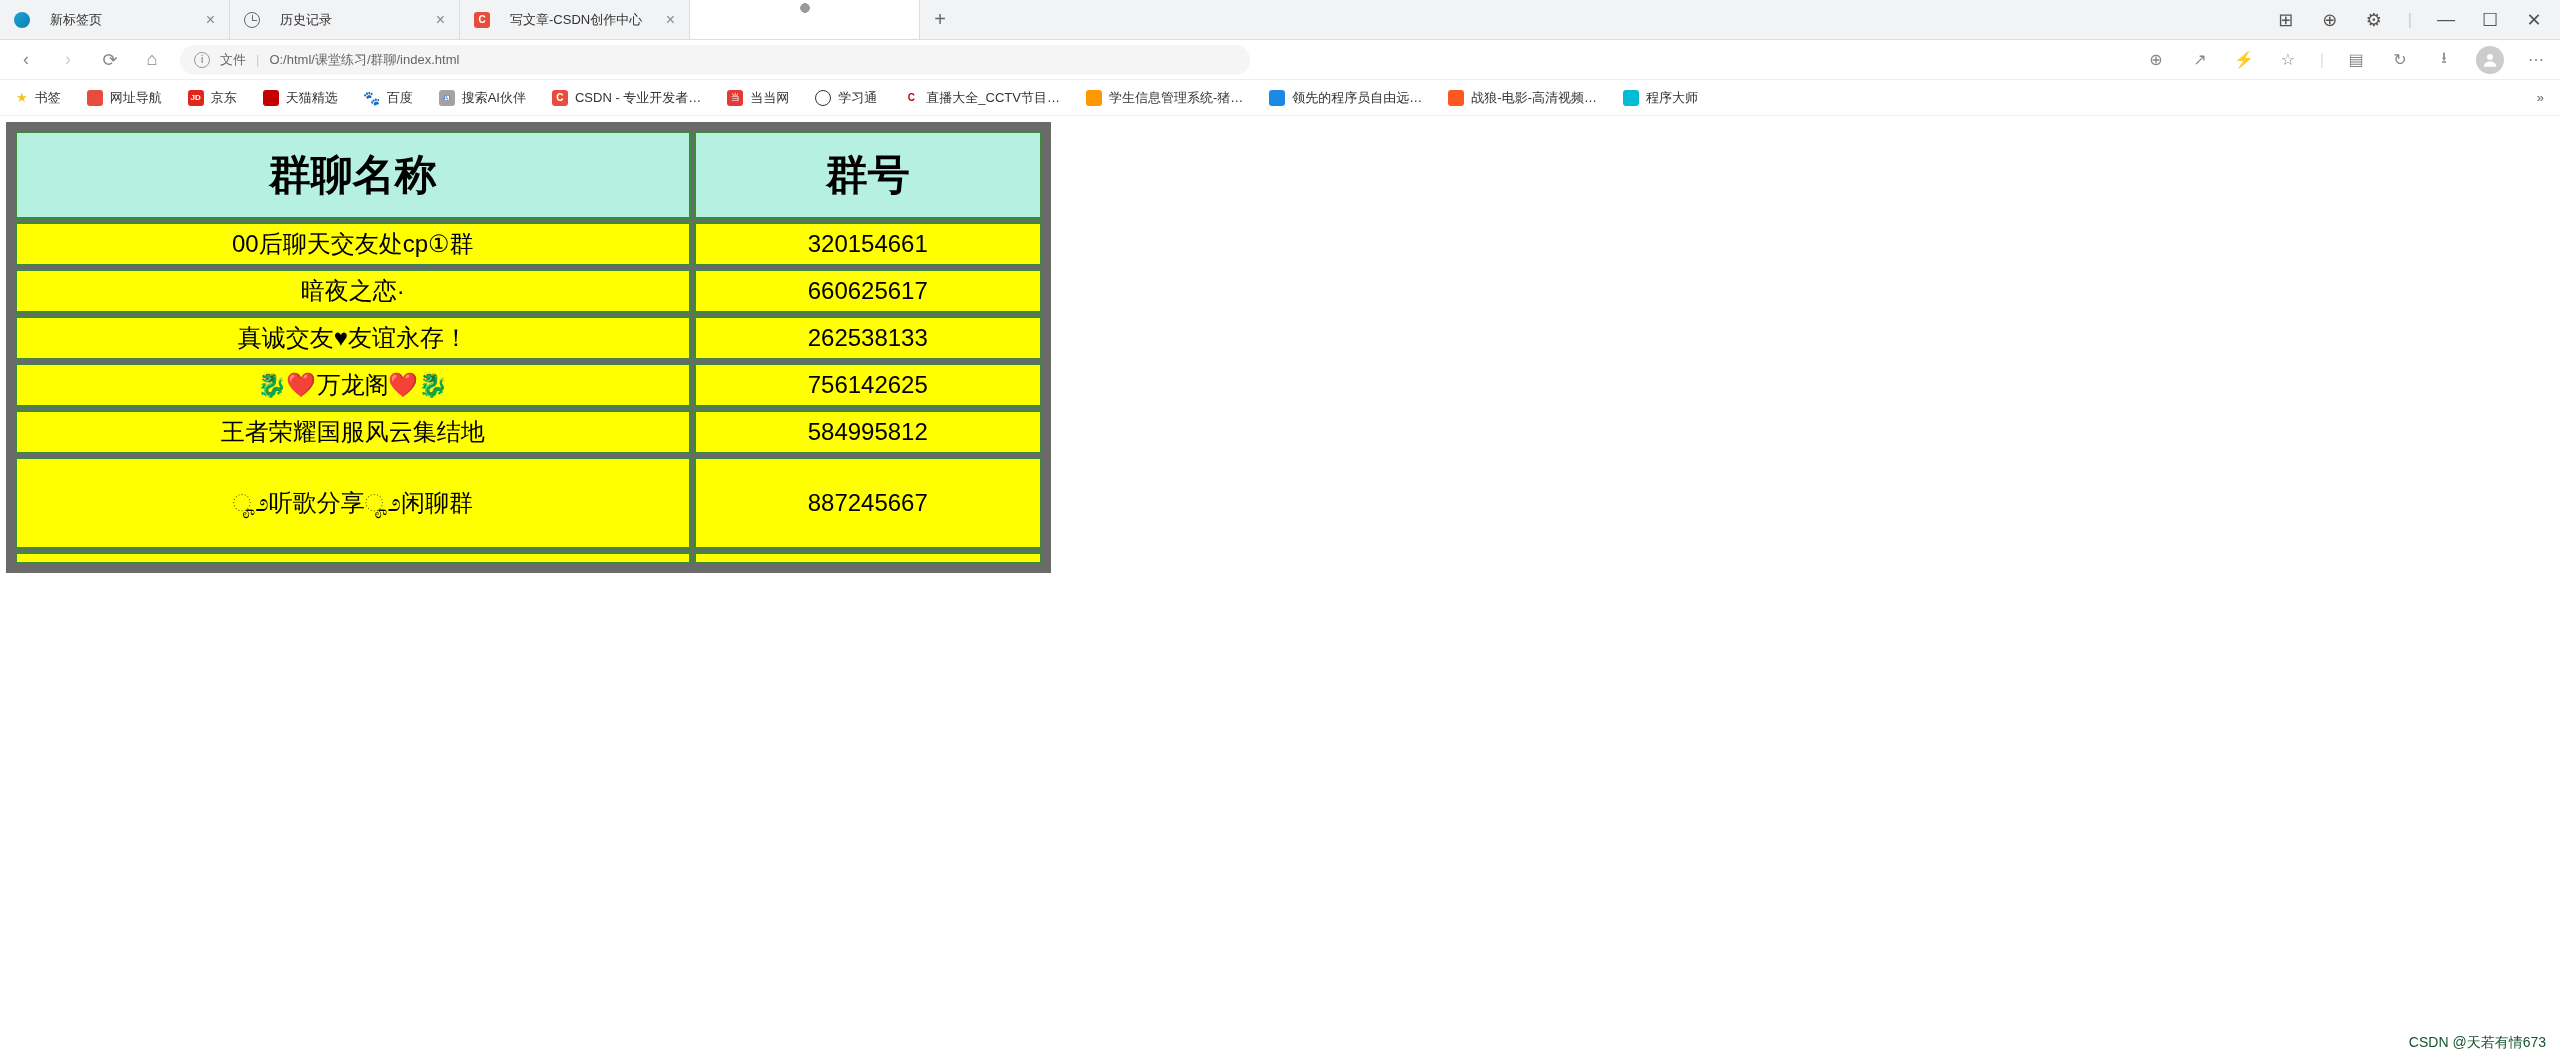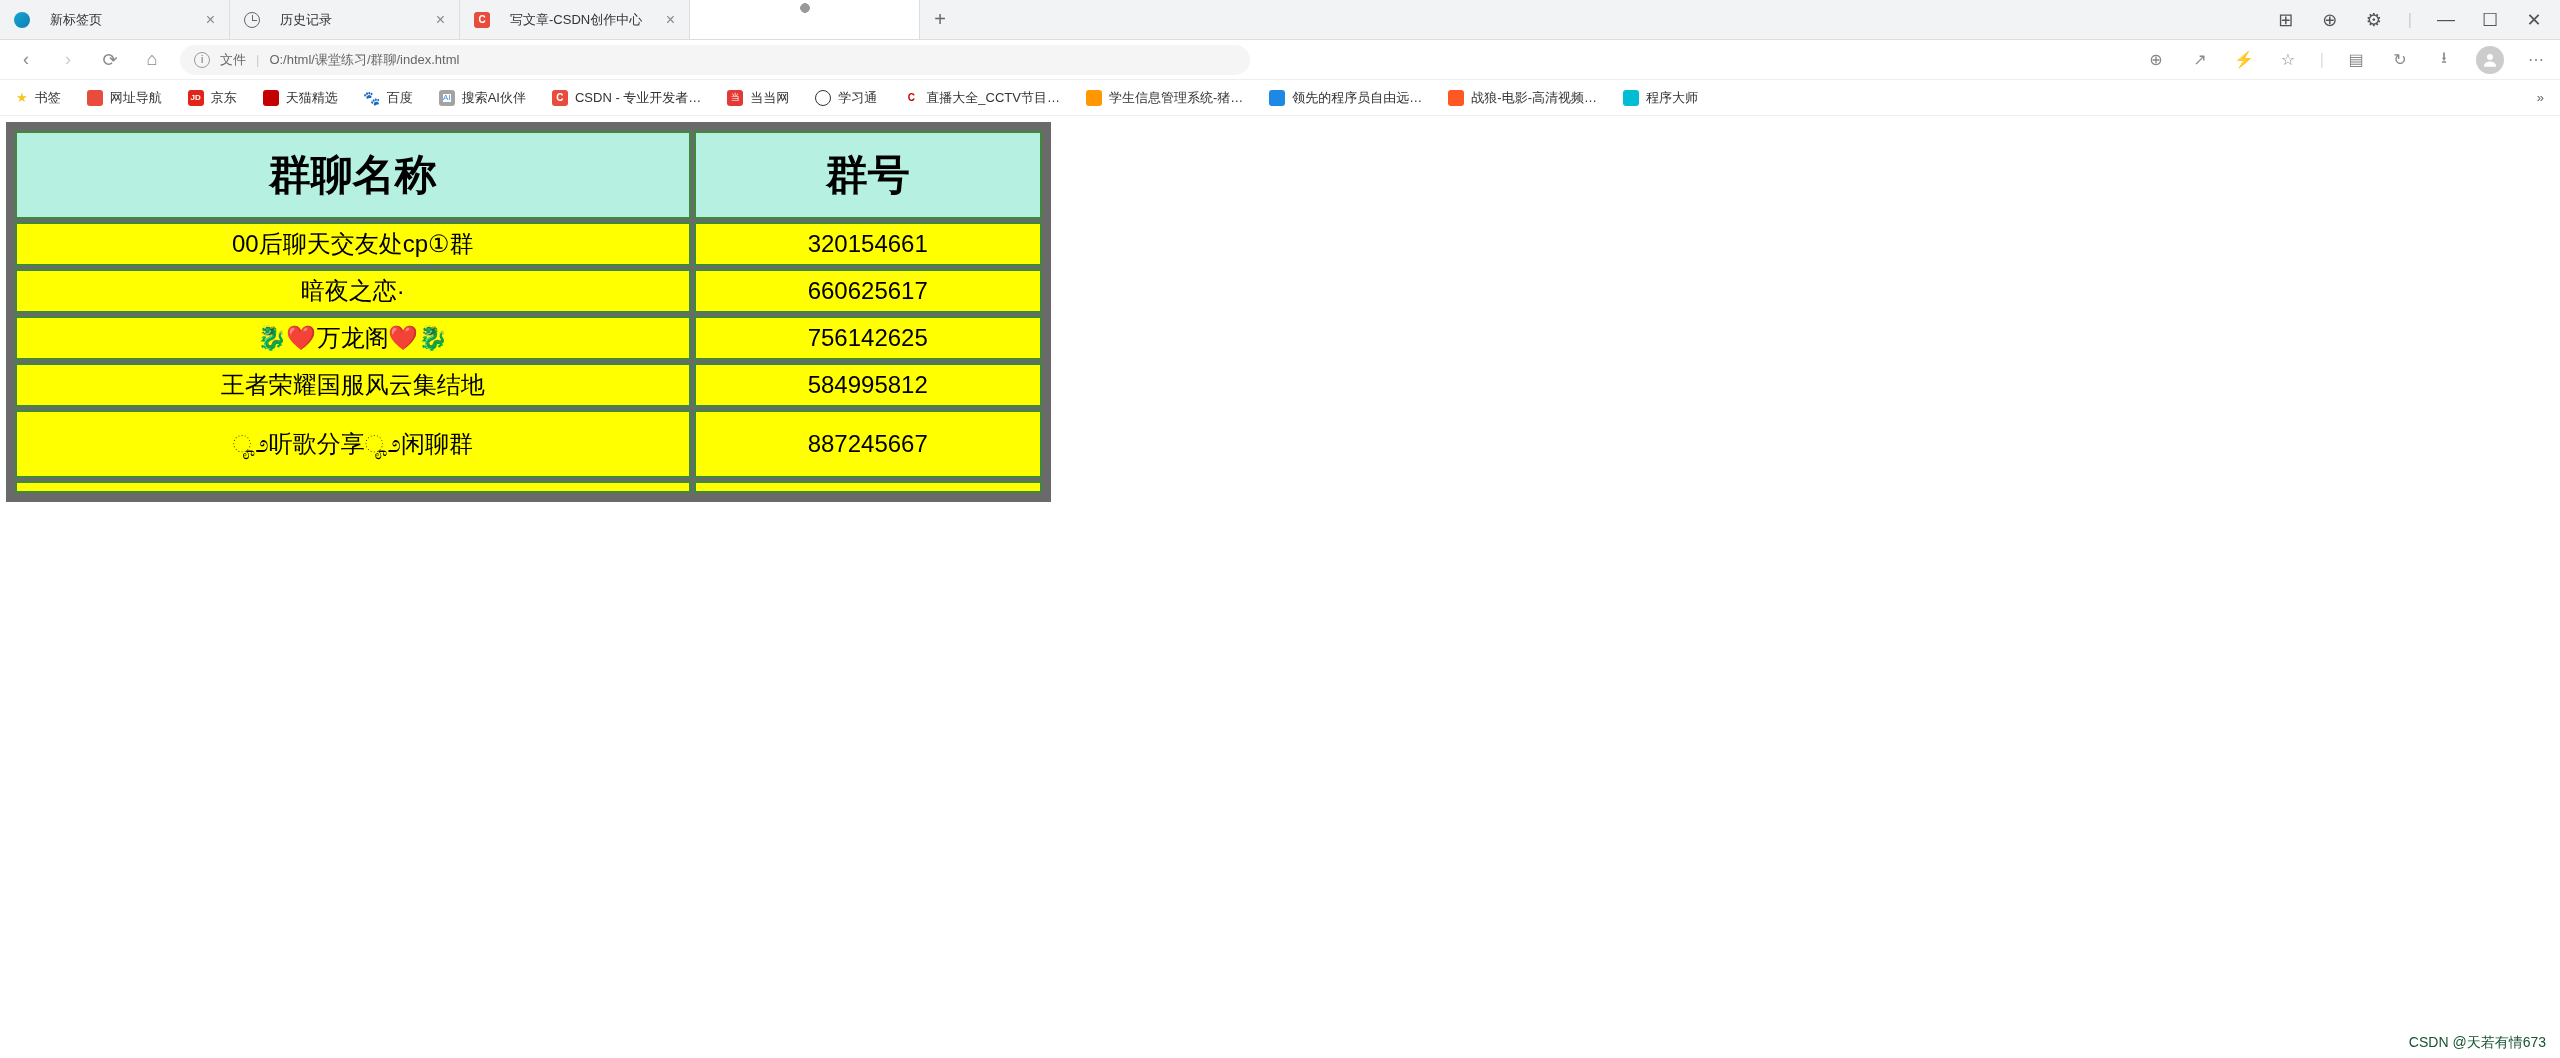--- a/index.html
+++ b/index.html
@@ -132,21 +132,21 @@
     </div>
   <div class="bm">
       <span class="bm-icon" style="background:#c40000"></span>
       <span>天猫精选</span>
     </div>
   <div class="bm">
       <span class="bm-icon" style="color:#2932e1;font-size:14px">🐾</span>
       <span>百度</span>
     </div>
   <div class="bm">
-      <span class="bm-icon" style="background:#fff;border:4px solid #a3a3a3;color:#4285f4;font-size:8px;font-weight:normal;display:flex;align-items:center;justify-content:center">AI</span>
+      <span class="bm-icon" style="background:#fff;border:6px solid #a3a3a3;color:#4285f4;font-size:8px;font-weight:normal;display:flex;align-items:center;justify-content:center">AI</span>
       <span>搜索AI伙伴</span>
     </div>
   <div class="bm">
       <span class="bm-icon" style="background:#e74c3c;color:#fff;font-size:10px;font-weight:bold;display:flex;align-items:center;justify-content:center">C</span>
       <span>CSDN - 专业开发者…</span>
     </div>
   <div class="bm">
       <span class="bm-icon" style="background:#e53935;color:#fff;font-size:9px;display:flex;align-items:center;justify-content:center">当</span>
       <span>当当网</span>
     </div>
@@ -188,29 +188,33 @@
     <tbody>
       <tr>
           <td>00后聊天交友处cp①群</td>
           <td>320154661</td>
         </tr>
       <tr>
           <td>暗夜之恋·</td>
           <td>660625617</td>
         </tr>
       <tr>
+          <td>真诚交友♥友谊永存！</td>
+          <td>262538133</td>
+        </tr>
+      <tr>
           <td>🐉❤️万龙阁❤️🐉</td>
           <td>756142625</td>
         </tr>
       <tr>
           <td>王者荣耀国服风云集结地</td>
           <td>584995812</td>
         </tr>
       <tr>
-          <td style="padding:16px 0">ೄ೨听歌分享ೄ೨闲聊群</td>
+          <td style="padding:28px 0">ೄ೨听歌分享ೄ೨闲聊群</td>
           <td>887245667</td>
         </tr>
       <tr class="tiny-row">
           <td></td>
           <td></td>
         </tr>
     </tbody>
   </table>
 </div>
 

